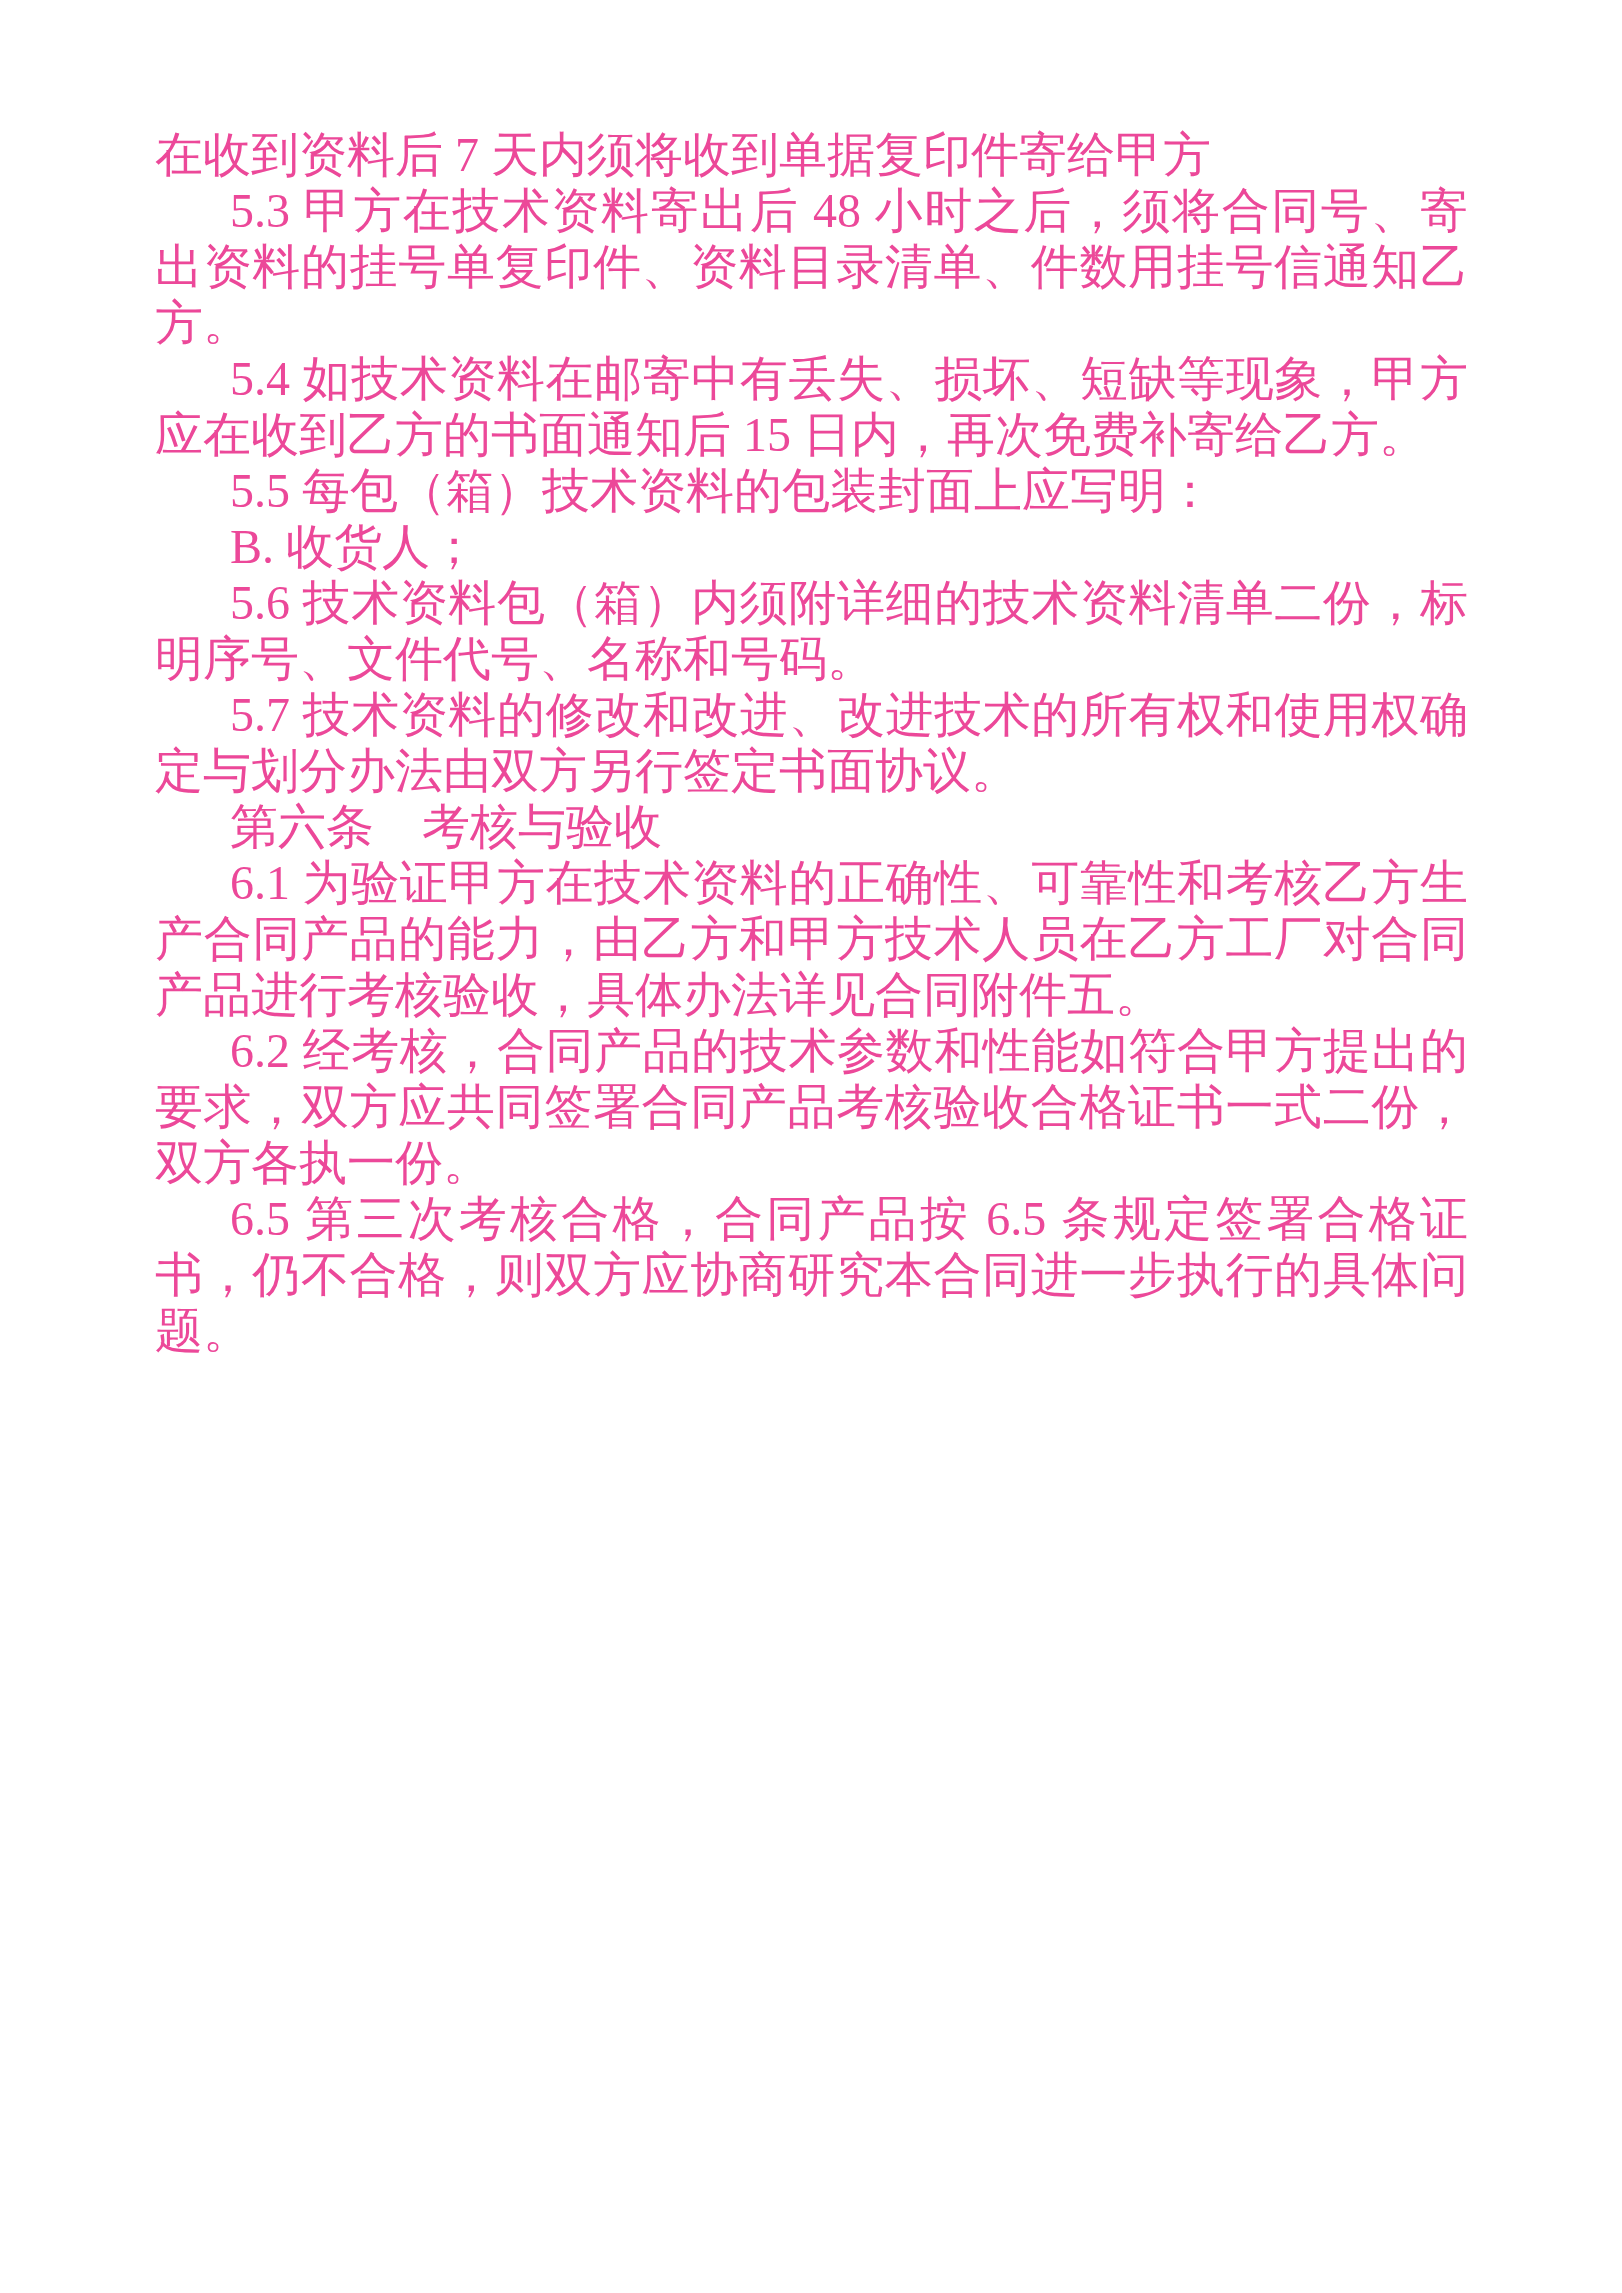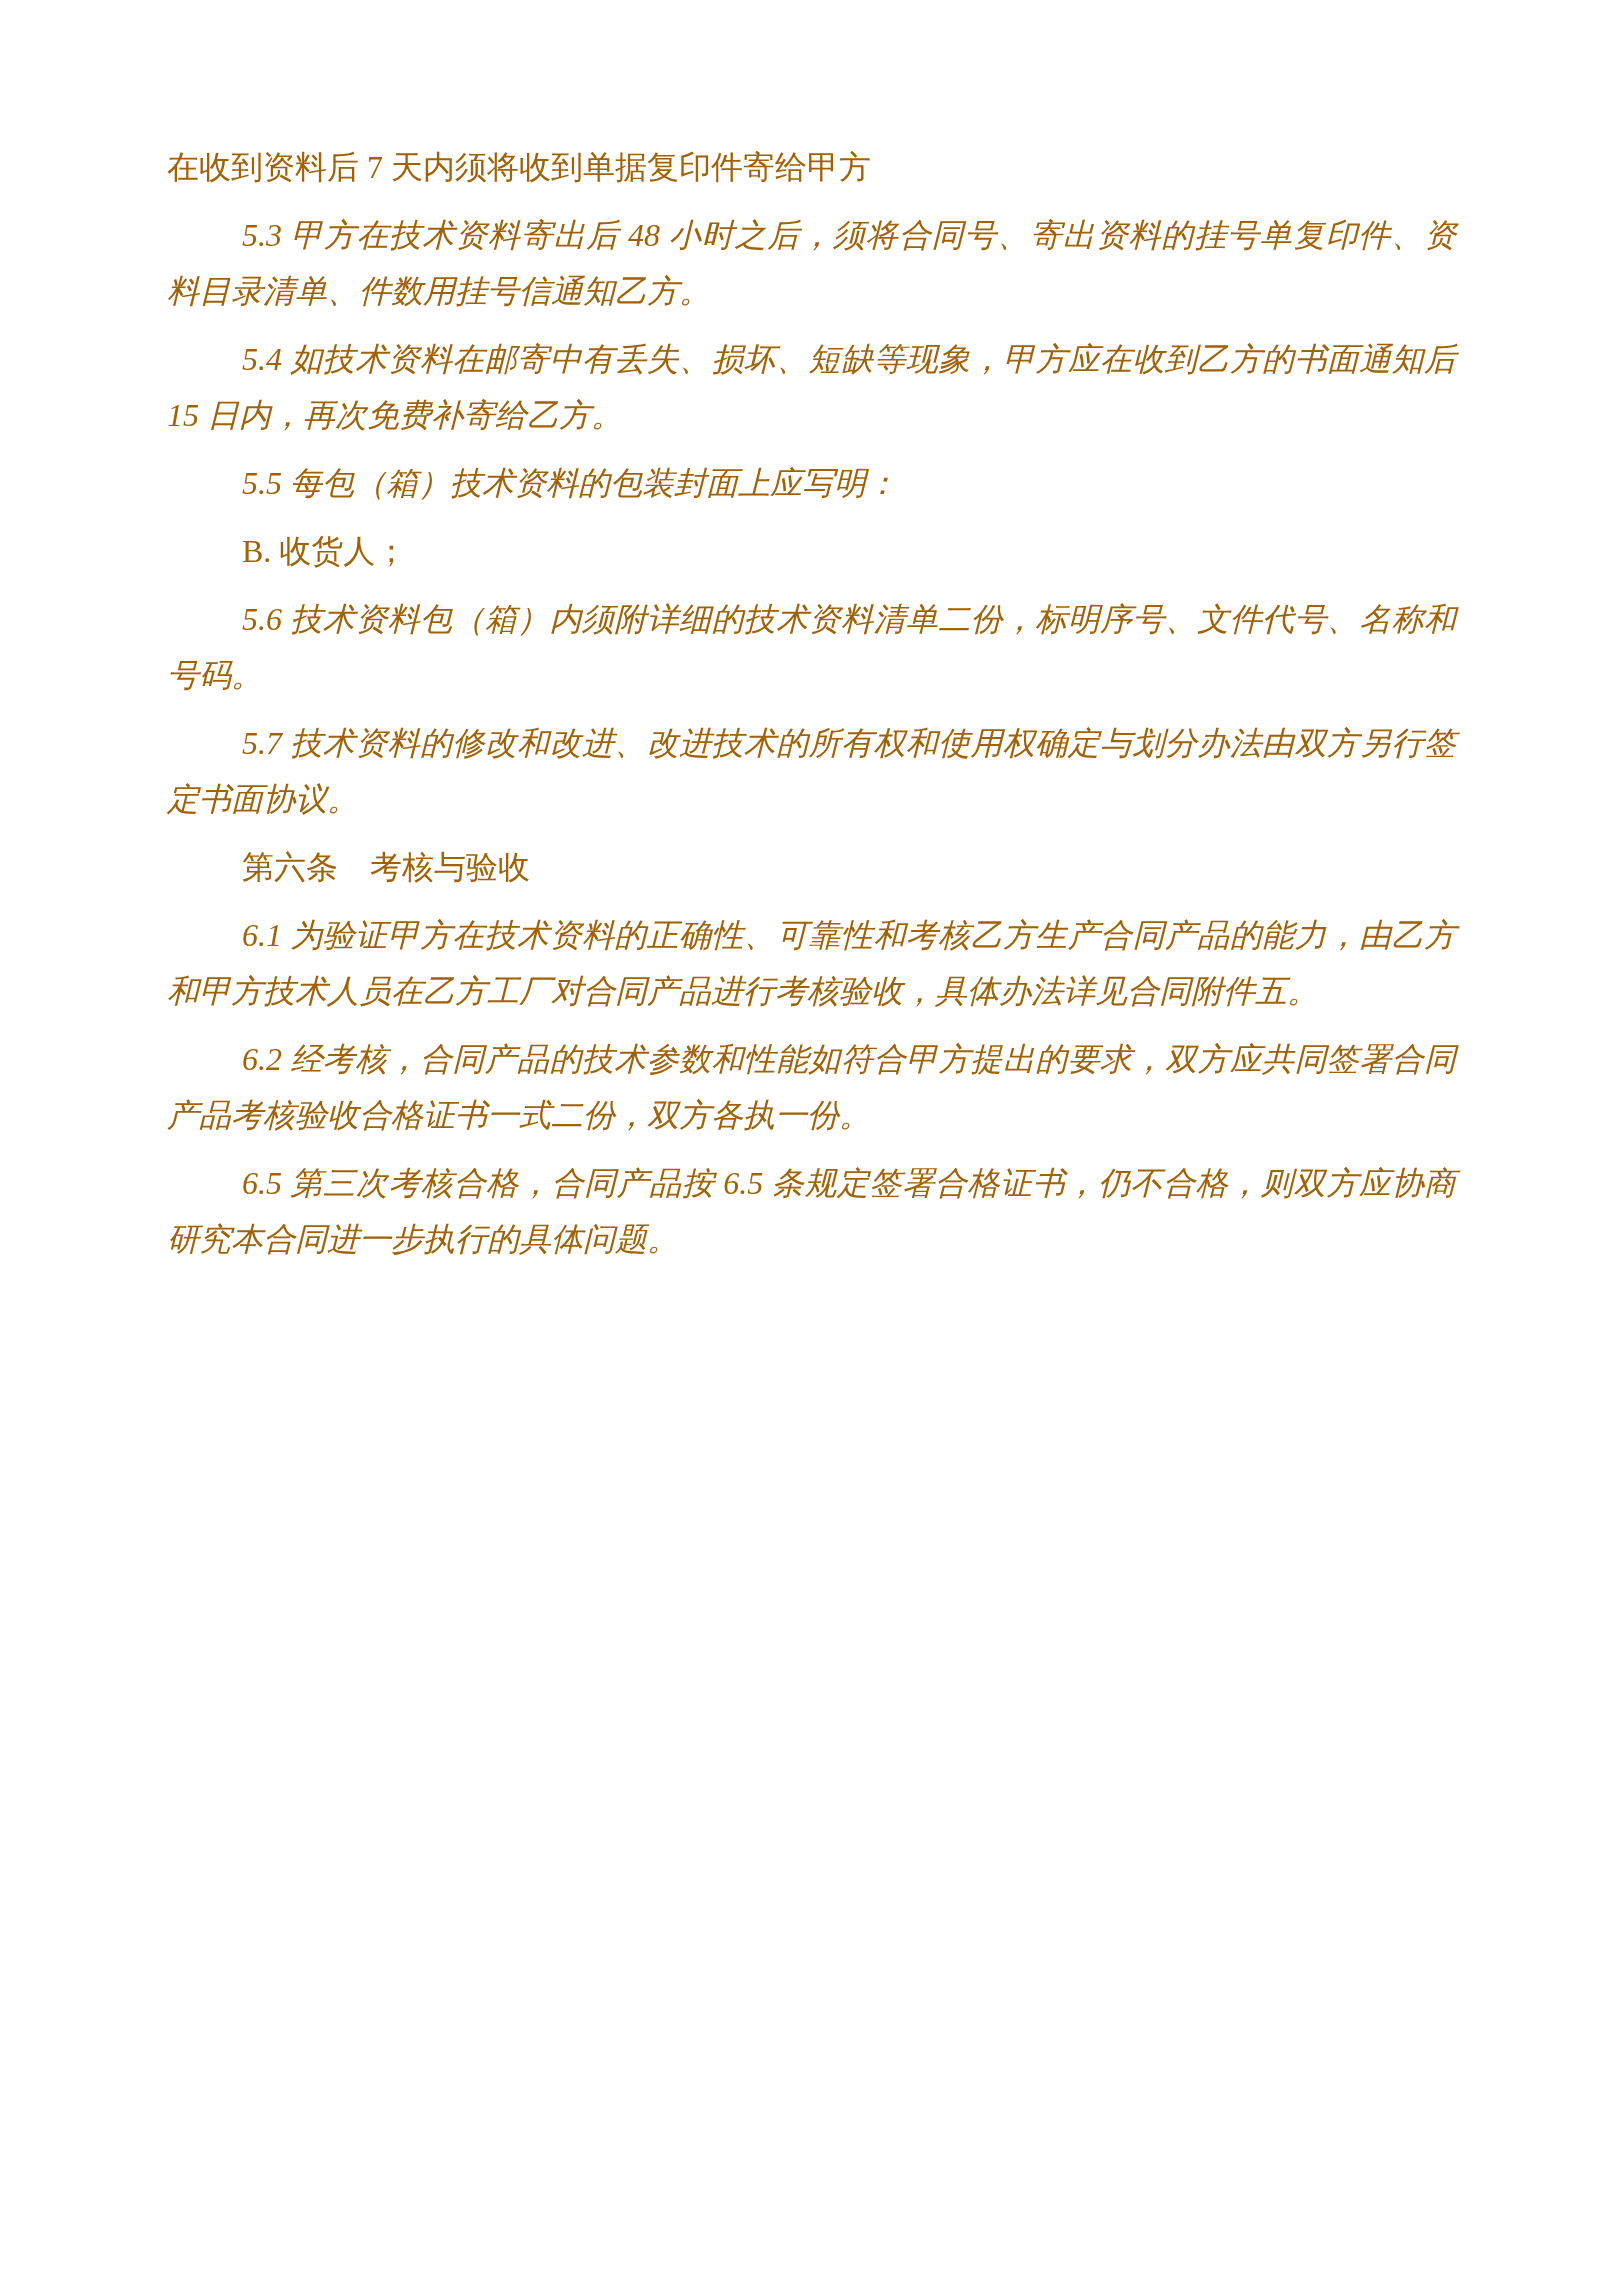--- a/index.html
+++ b/index.html
@@ -19,34 +19,33 @@
     background: #ffffff;
     overflow: hidden;
   }
   .doc-body {
     position: absolute;
     left: 155px;
     top: 127px;
     width: 1313px;
   }
   p.block {
-    margin: 12px;
-    font-size: 32px;
+    margin: 0;
+    font-size: 48px;
     line-height: 56px;
-    color: #a16207;
+    color: #ec4899;
     text-align: justify;
     text-justify: inter-ideograph;
     word-break: break-all;
   }
   p.block.continuation {
     text-indent: 0;
   }
   p.block.paragraph {
     text-indent: 75px;
-    font-style: italic;
   }
   p.block.list-item {
     text-indent: 75px;
     text-align: left;
   }
   p.block.heading {
     text-indent: 75px;
     font-weight: normal;
     text-align: left;
   }

